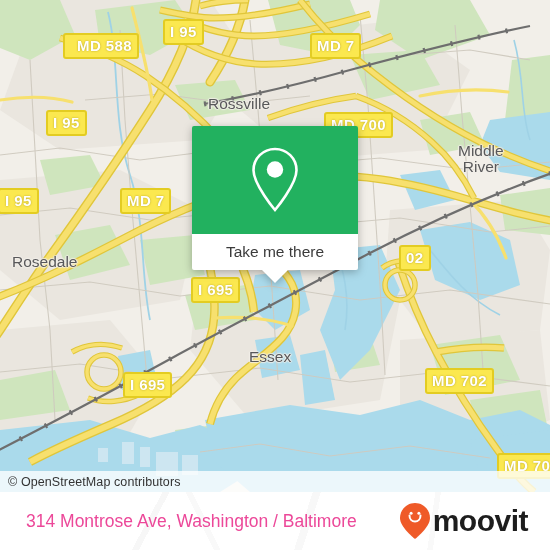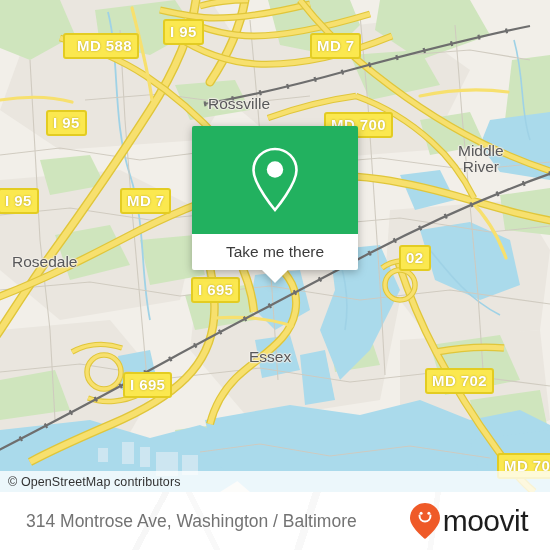--- a/index.html
+++ b/index.html
@@ -132,36 +132,36 @@
     background:
       linear-gradient(118deg, transparent 0 28%, rgba(0,0,0,0.030) 28% 29.2%, transparent 29.2% 100%),
       linear-gradient(108deg, transparent 0 55%, rgba(0,0,0,0.028) 55% 56.4%, transparent 56.4% 100%),
       linear-gradient(64deg, transparent 0 37%, rgba(0,0,0,0.025) 37% 38.1%, transparent 38.1% 100%),
       linear-gradient(98deg, transparent 0 78%, rgba(0,0,0,0.022) 78% 79%, transparent 79% 100%);
     pointer-events: none;
   }
   #address-text {
     position: relative;
     font-size: 17.5px;
-    color: #737373;
+    color: #ec4899;
     z-index: 2;
     white-space: nowrap;
   }
   #moovit-logo {
     position: relative;
     display: flex;
     align-items: center;
     gap: 2px;
     z-index: 2;
   }
   #moovit-wordmark {
     font-size: 30px;
     color: #1d1d1d;
     letter-spacing: -0.5px;
-    font-weight: 400;
+    font-weight: 700;
     line-height: 30px;
   }
 </style>
 </head>
 <body>
 
 <div id="app">
 
   <div id="map-canvas">
     <svg id="map-svg" width="550" height="492" viewBox="0 0 550 492">

